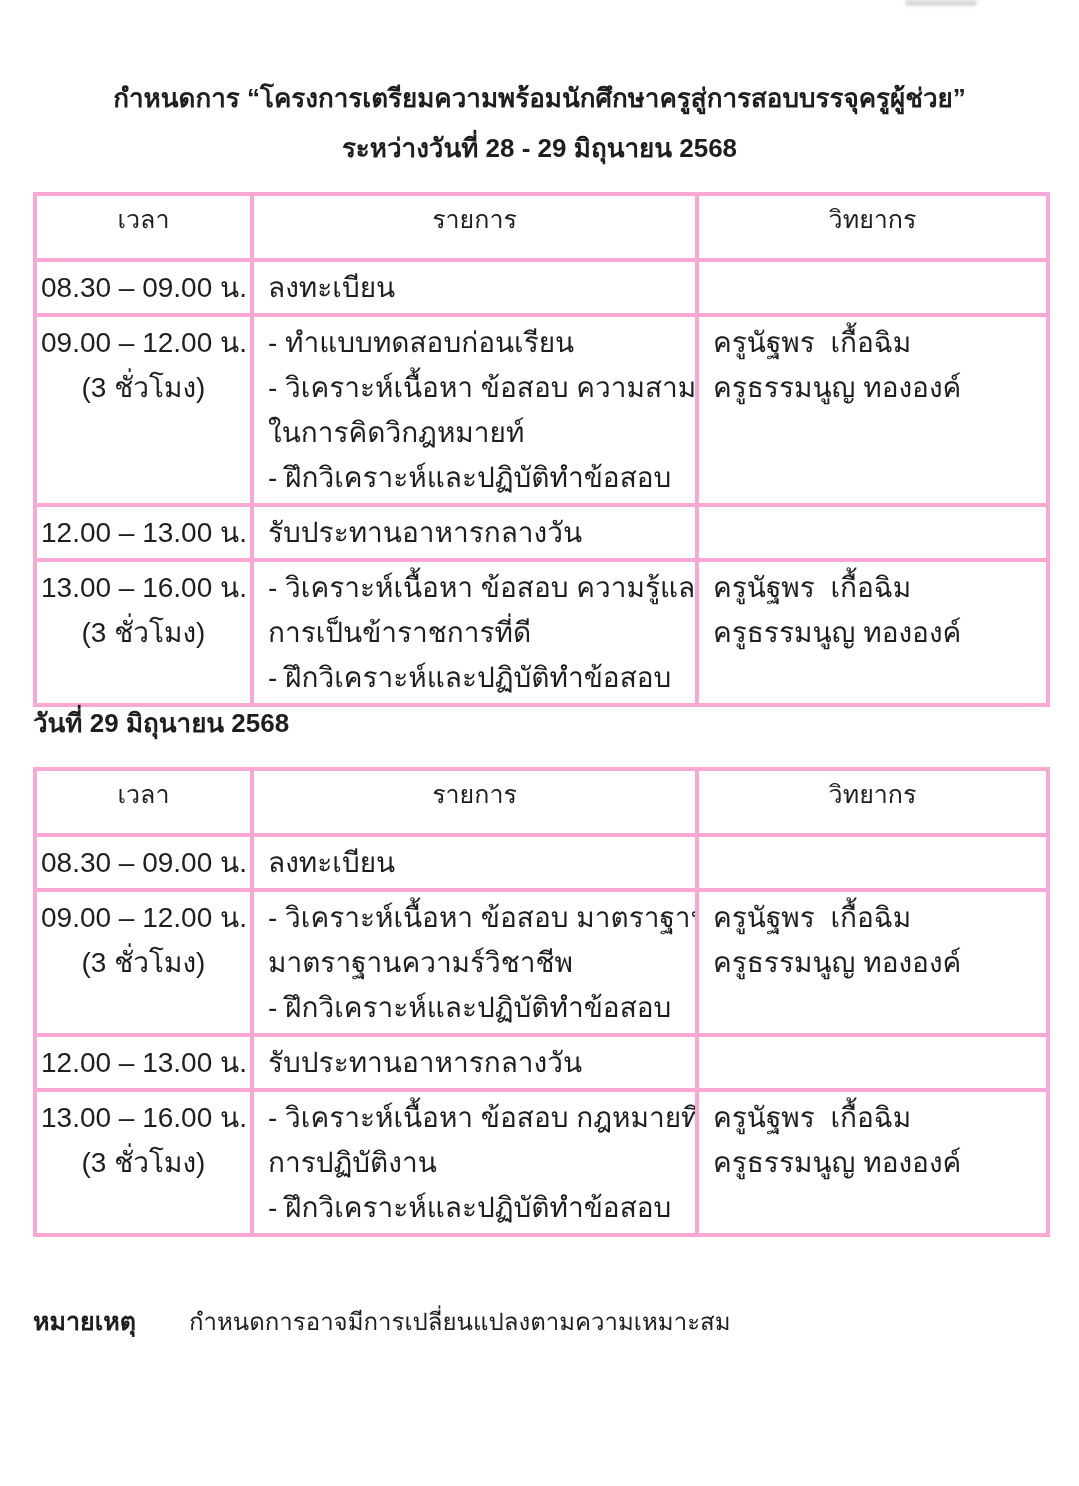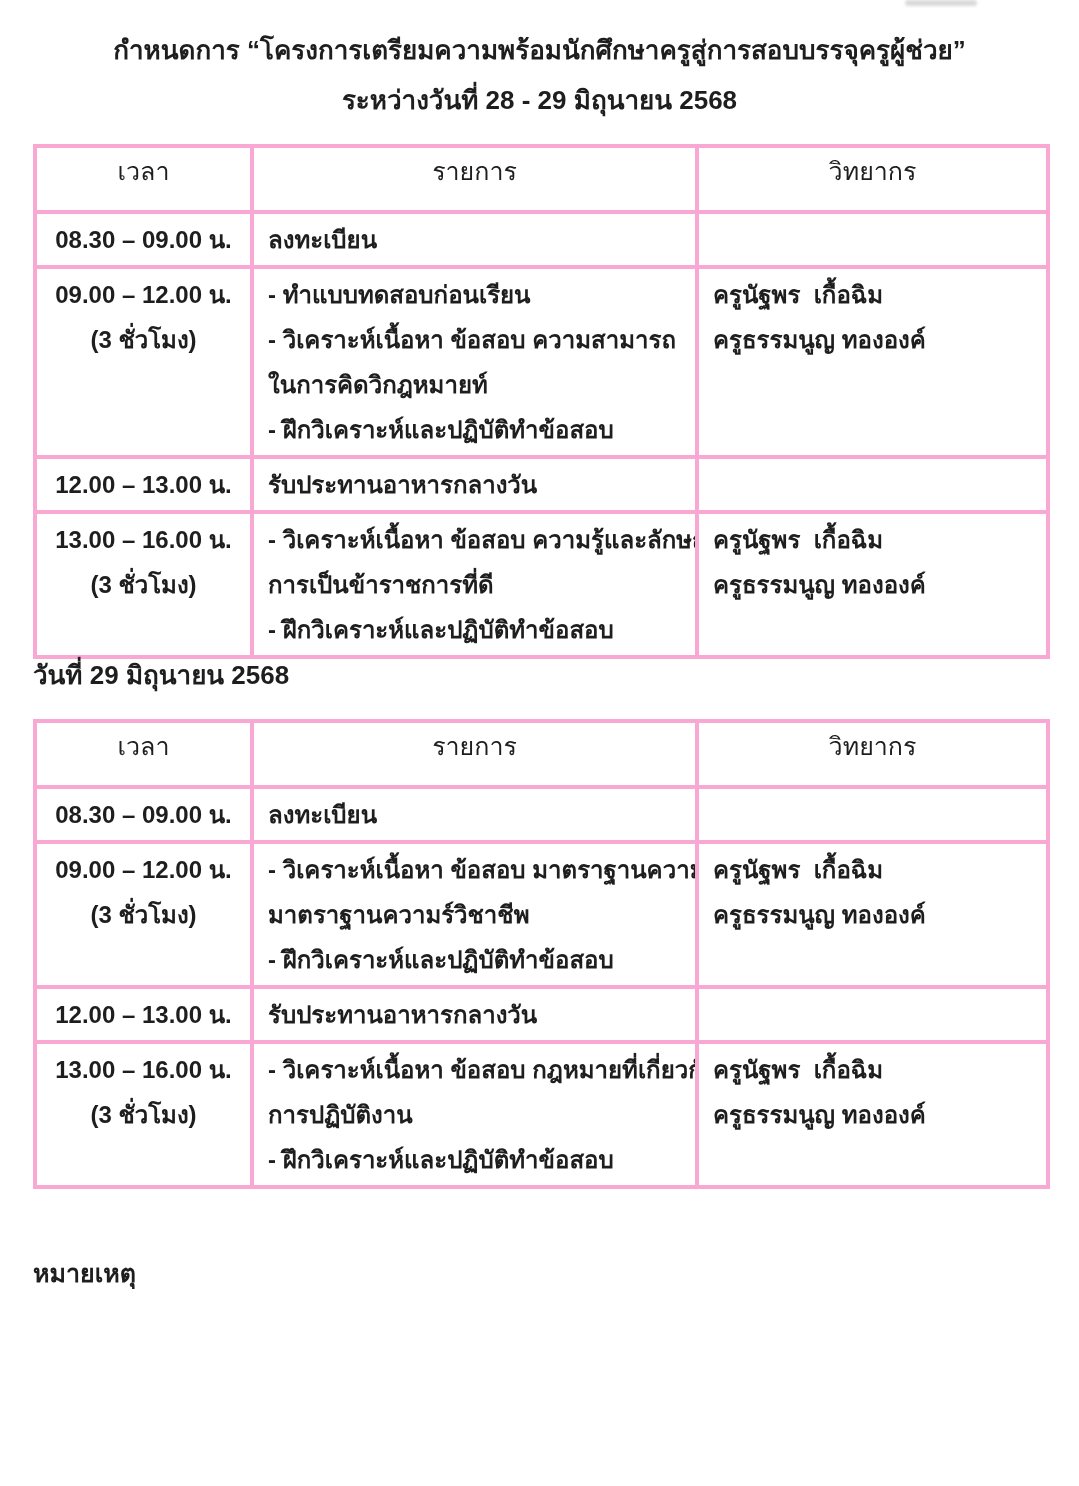--- a/index.html
+++ b/index.html
@@ -13,20 +13,21 @@
     position: relative;
     overflow: hidden;
   }
   .doc { padding: 34px 33px 0 33px; }
 
   .title {
     text-align: center;
     font-weight: bold;
     font-size: 26px;
     line-height: 32px;
+    margin-top: 48px;
   }
   .title-line2 { margin-top: 18px; }
   .venue-line  { margin-top: 34px; }
 
   .day-heading {
     font-weight: bold;
     font-size: 26px;
     line-height: 32px;
     text-align: left;
   }
@@ -49,21 +50,21 @@
     padding: 0;
   }
   table.schedule th {
     font-weight: normal;
     font-size: 25px;
     height: 66px;
     vertical-align: middle;
     text-align: center;
     padding-bottom: 16px;
   }
-  table.schedule td { font-size: 24px; font-weight: bold; }
+  table.schedule td { font-size: 28px; }
 
   td.time  { text-align: center; }
   .cell-pad { padding: 3px 0 3px 0; }
   .line {
     line-height: 45px;
     height: 45px;
     white-space: pre;
     overflow: hidden;
   }
   td.items .line, td.speakers .line { padding-left: 14px; padding-right: 14px; }
@@ -286,15 +287,16 @@
                 <div class="line">ครูธรรมนูญ ทององค์</div>
               </div>
             </td>
           </tr>
         </tbody>
     </table>
   </div>
 
   <div class="note">
     <div class="note-label">หมายเหตุ</div>
+    <div class="note-text">กำหนดการอาจมีการเปลี่ยนแปลงตามความเหมาะสม</div>
   </div>
 
 </div>
 
 </body></html>

